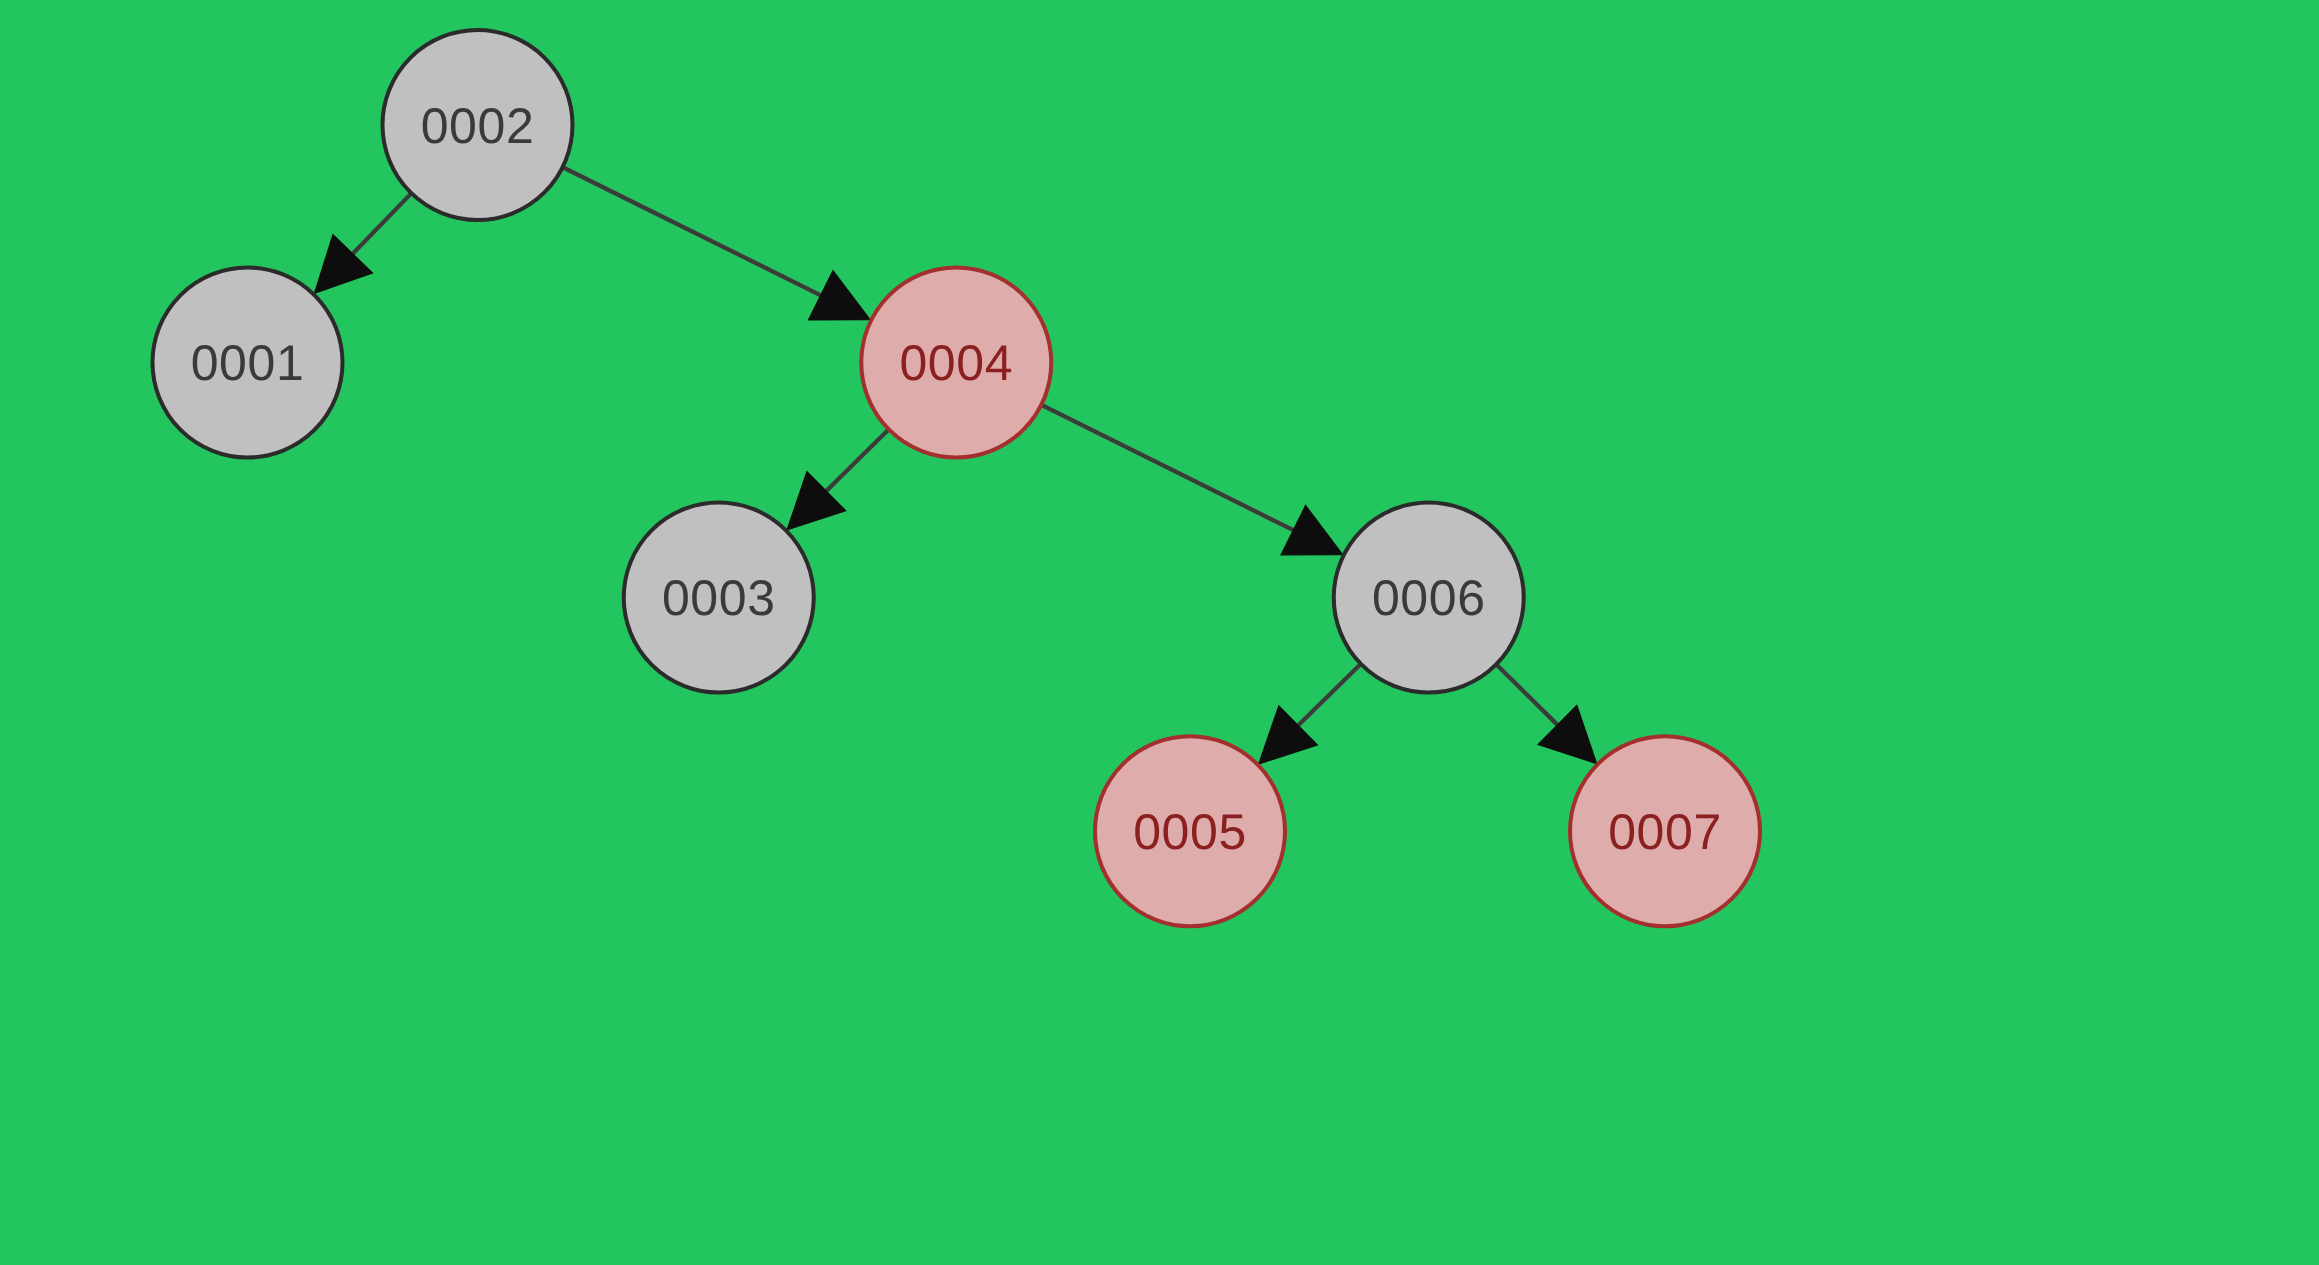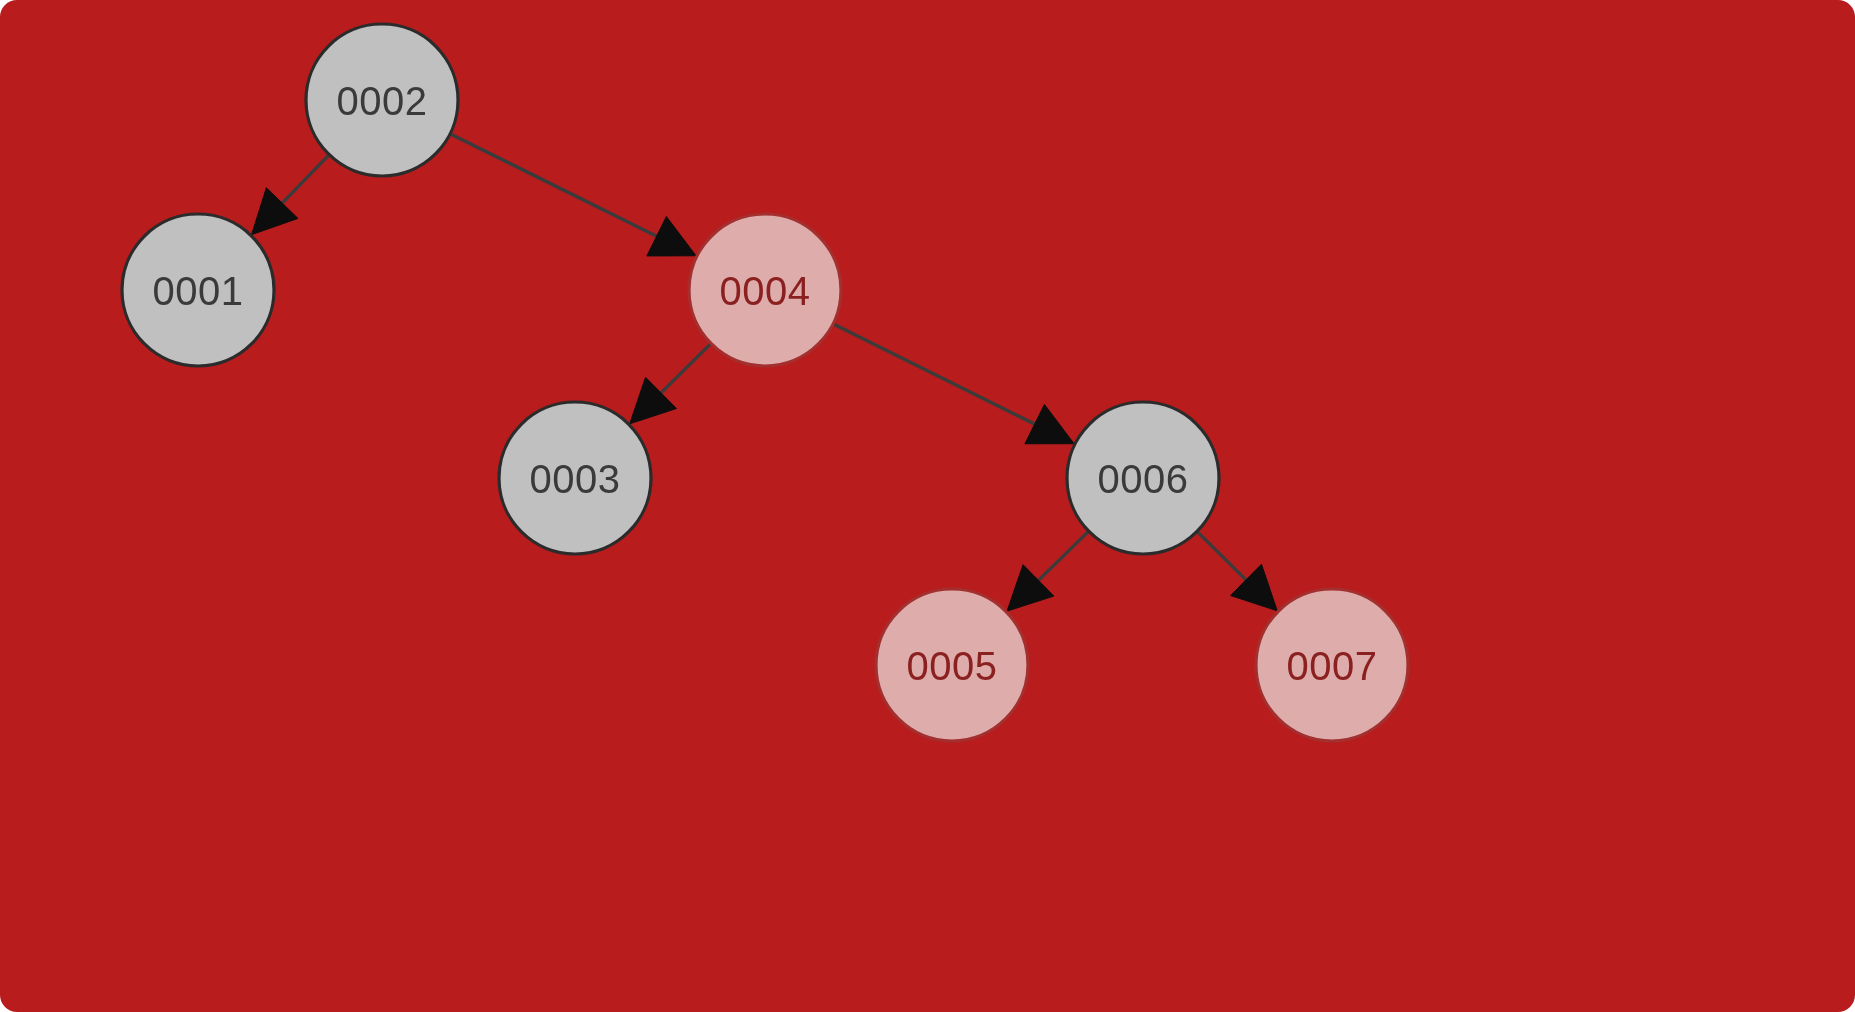--- a/index.html
+++ b/index.html
@@ -44,21 +44,21 @@
   .edge-head {
     fill: #0d0d0d;
     stroke: #0d0d0d;
     stroke-width: 1;
     stroke-linejoin: miter;
   }
 </style>
 </head>
 <body style="background: rgb(255, 255, 255);">
 
-<div id="canvas-wrap" style="background: #b91c1c; border-radius: 17px;">
+<div id="canvas-wrap" style="background: #22c55e;">
   <svg id="graph" viewBox="0 0 1855 1012" xmlns="http://www.w3.org/2000/svg">
     <g id="edges-layer">
         <g>
           <line x1="328.43" y1="155.31" x2="282.18" y2="203.08" stroke="#3b3b3b" class="edge-line"></line>
           <polygon points="251.57,234.69 266.37,187.77 297.98,218.38" fill="#0d0d0d" stroke="#0d0d0d" class="edge-head"></polygon>
         </g>
         <g>
           <line x1="450.98" y1="134.22" x2="656.61" y2="236.23" stroke="#3b3b3b" class="edge-line"></line>
           <polygon points="696.02,255.78 646.83,255.94 666.38,216.52" fill="#0d0d0d" stroke="#0d0d0d" class="edge-head"></polygon>
         </g>

